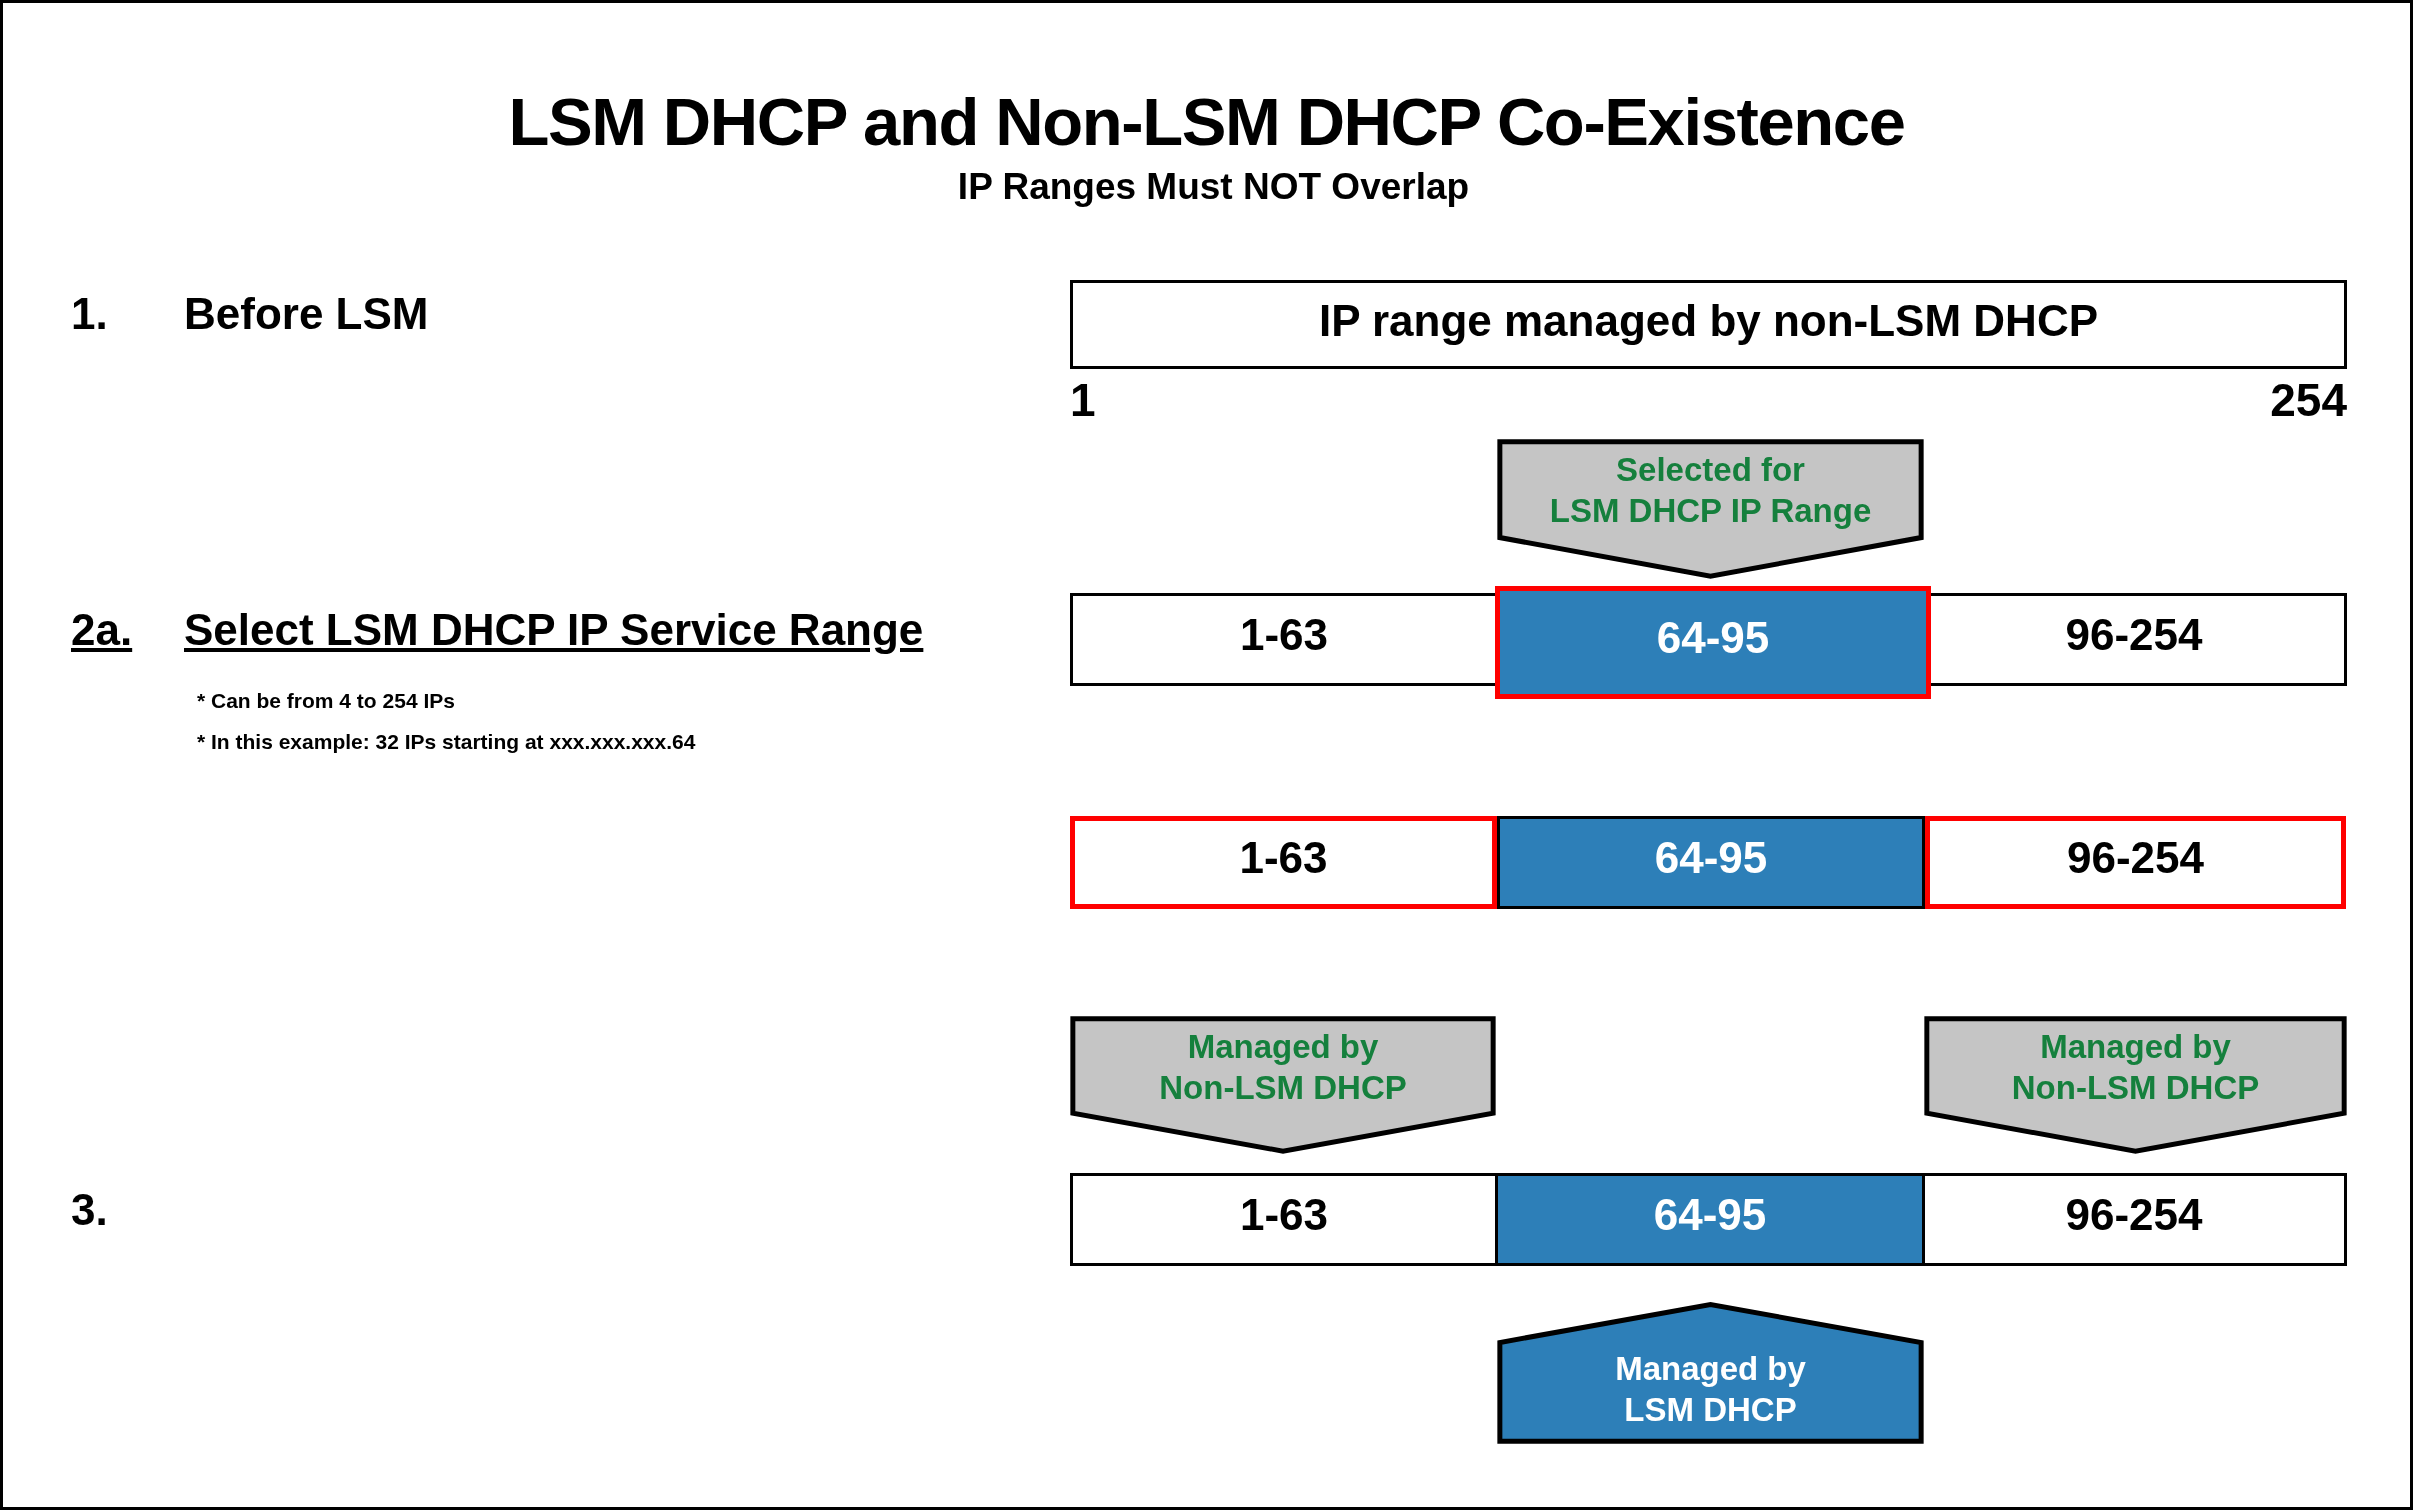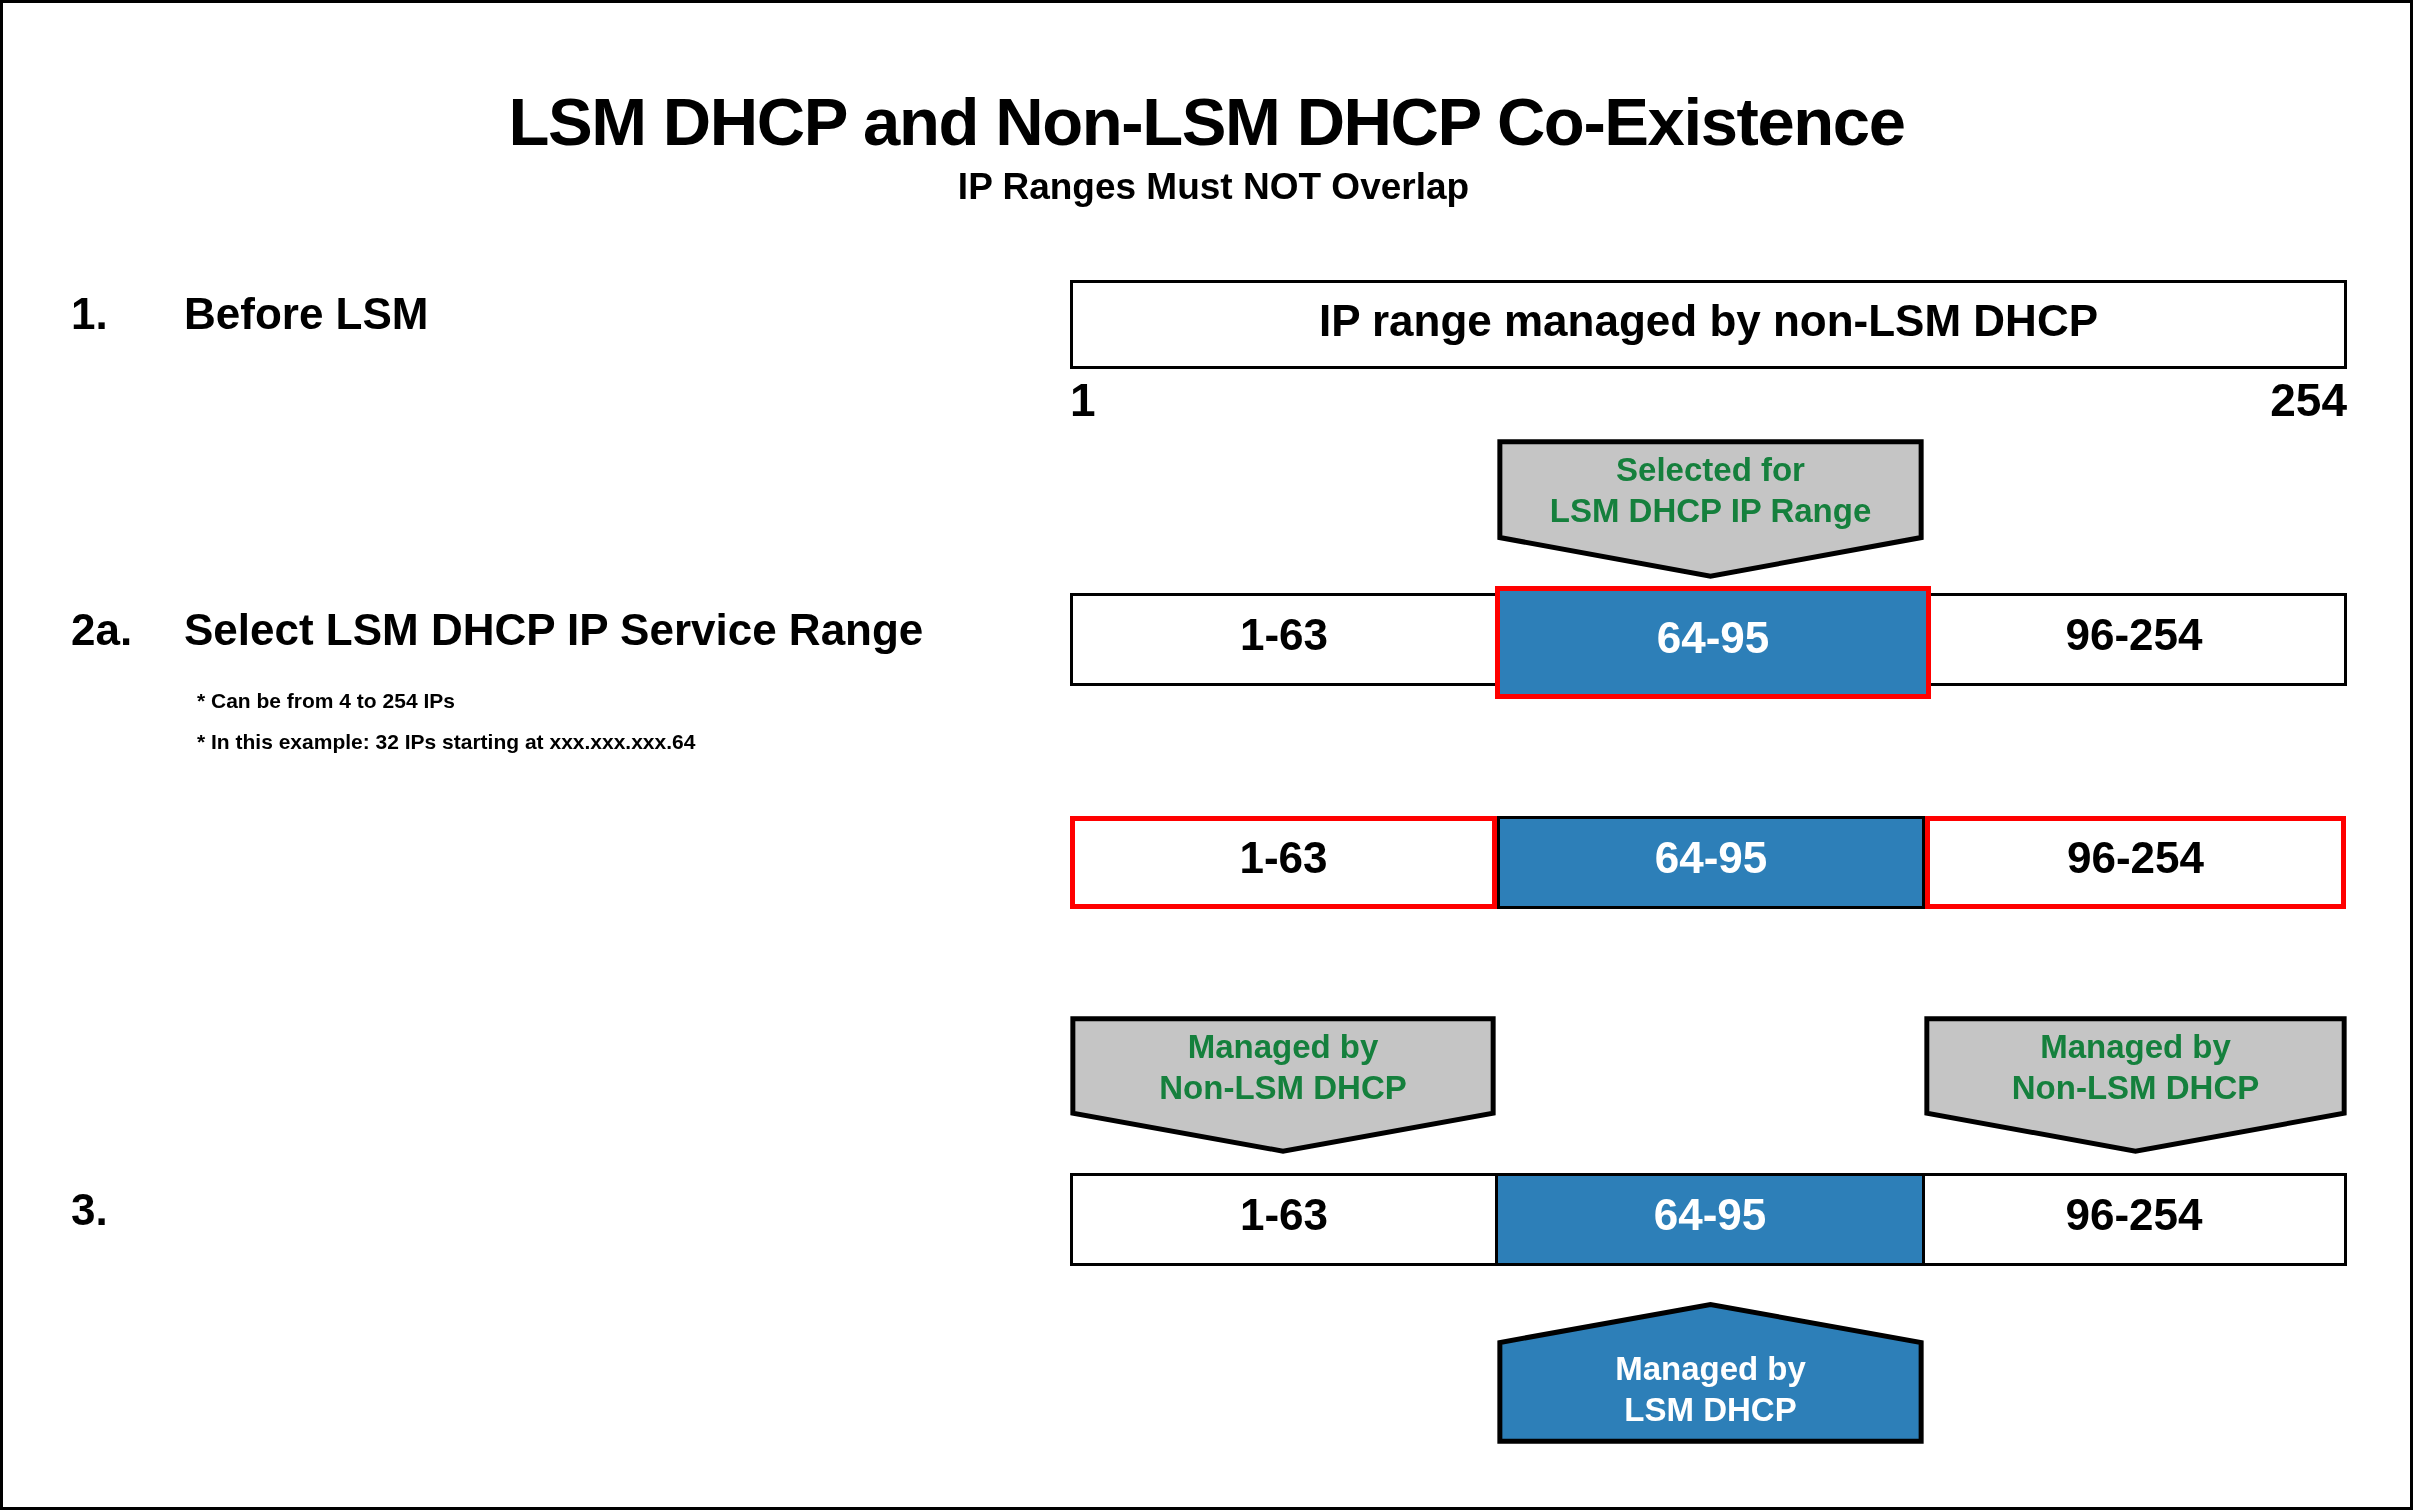--- a/index.html
+++ b/index.html
@@ -80,21 +80,21 @@
   <div class="callout" style="left:1494px; top:436px; width:427px; height:140px;">
     <svg viewBox="0 0 598 196" preserveAspectRatio="none">
       <polygon points="4,4 594,4 594,138 299,192 4,138" stroke="#000" stroke-width="7" fill="#C5C5C5"></polygon>
     </svg>
     <div class="txt gray-txt">
       <div>Selected for</div>
       <div>LSM DHCP IP Range</div>
     </div>
   </div>
 
-  <div class="row-label" style="top:602px;">
+  <div class="row-label" style="top:602px;text-decoration:underline;">
     <span class="num">2a.</span>
     <span>Select LSM DHCP IP Service Range</span>
   </div>
   <div class="bar bar-framed" style="top:590px;">
     <div class="cell w1">1-63</div>
     <div class="cell w2"></div>
     <div class="cell w3">96-254</div>
     <div class="overlay-blue-red">64-95</div>
   </div>
   <div class="notes-block" style="top:677px;">

